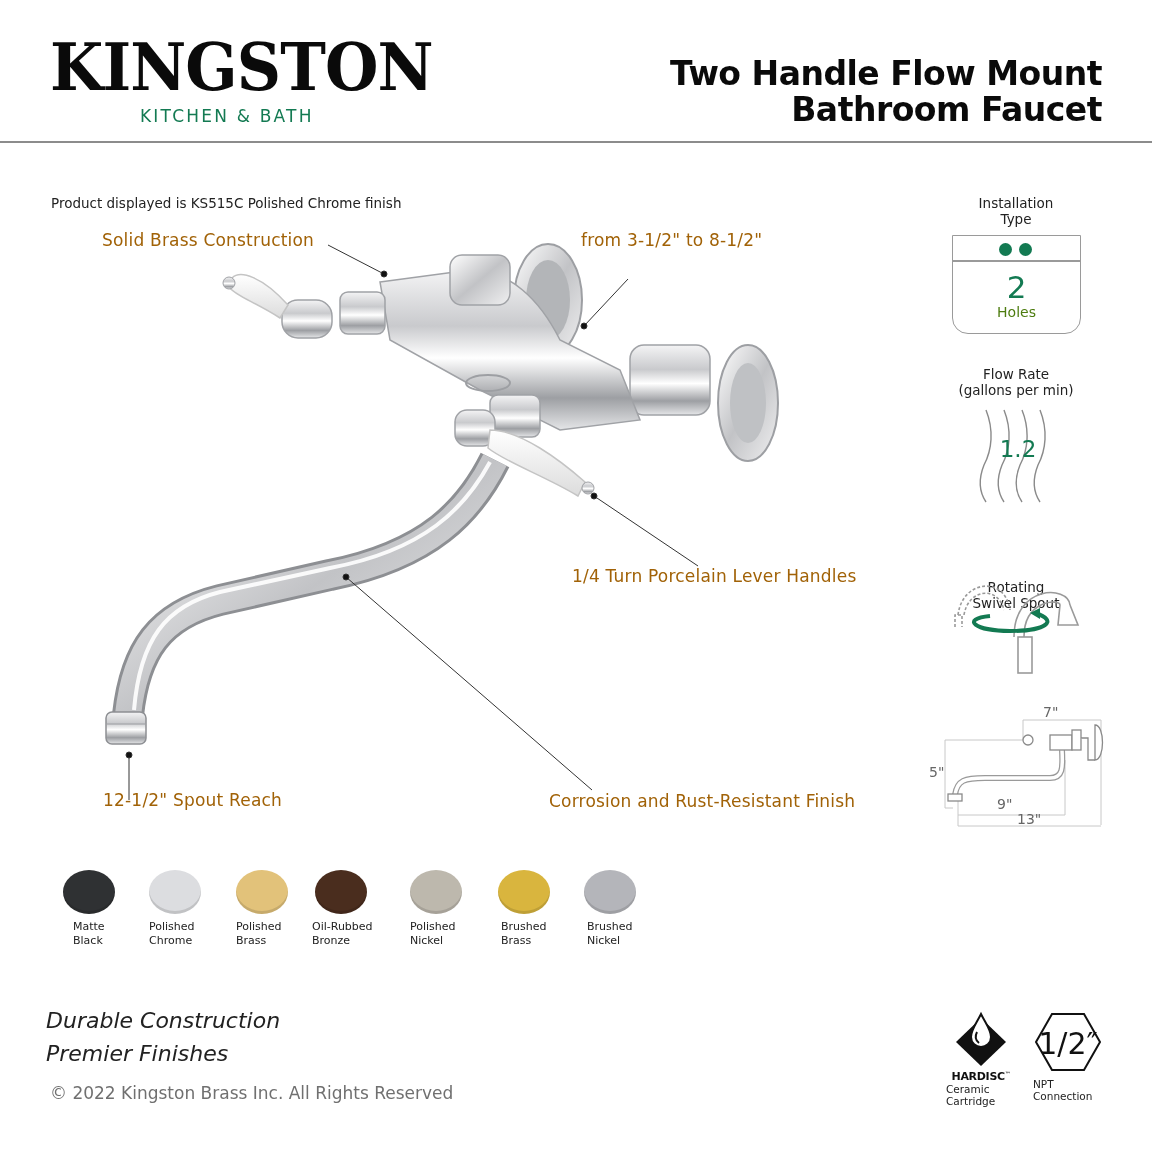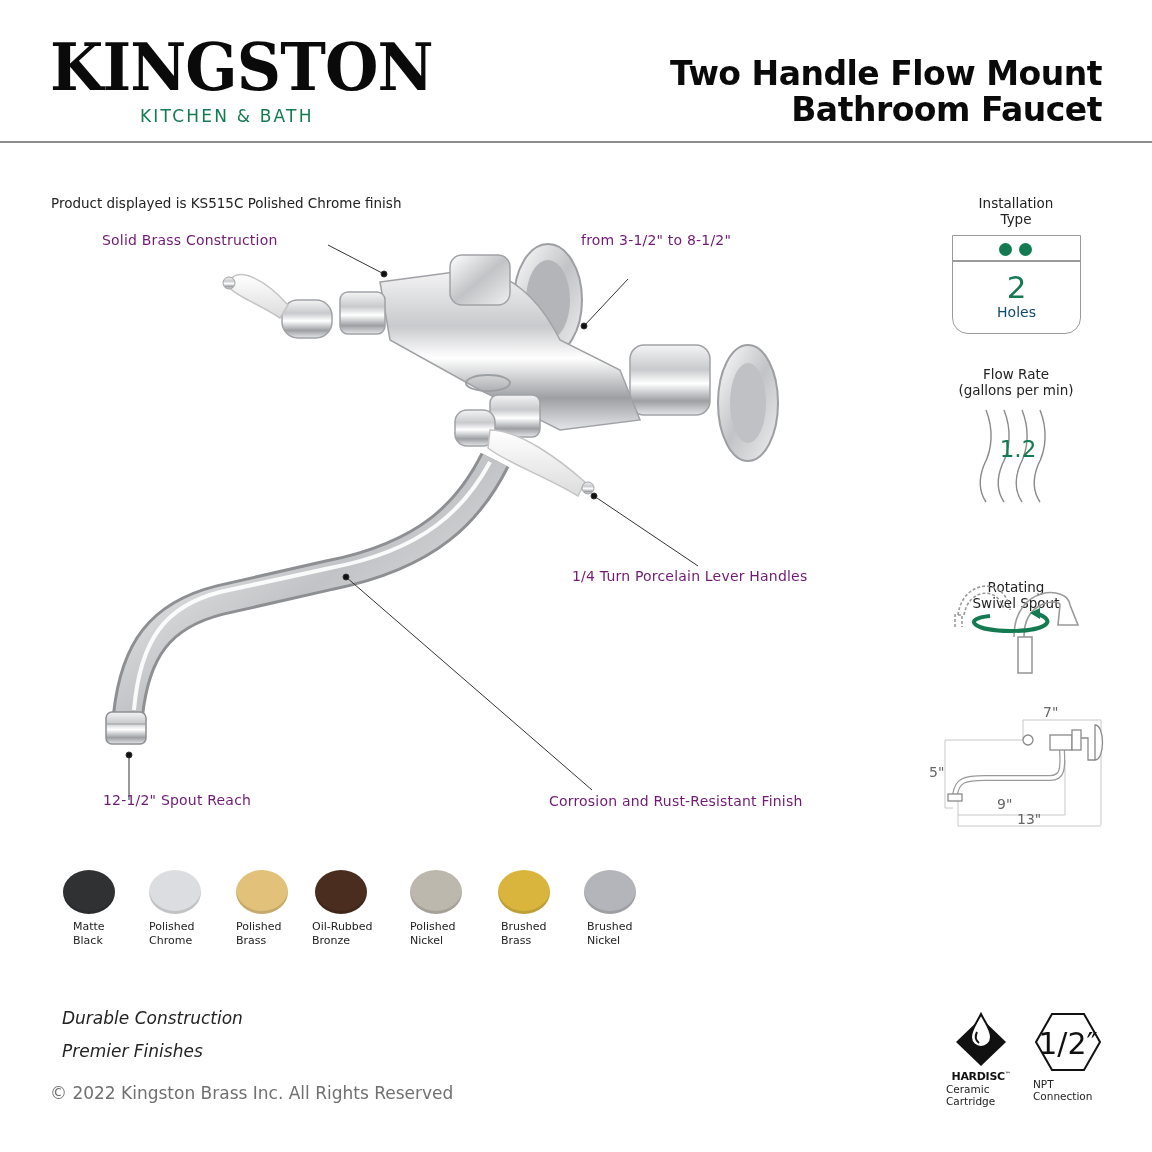--- a/index.html
+++ b/index.html
@@ -9,39 +9,39 @@
   .abs { position: absolute; }
 
   
   .brand { left: 50px; top: 34px; font-family: "DejaVu Serif", "Liberation Serif", serif; font-weight: bold; font-size: 66px; letter-spacing: -1px; color: #0a0a0a; line-height: 1; transform: scaleX(0.93); transform-origin: left top; }
   .brand-sub { left: 140px; top: 106px; font-size: 17px; letter-spacing: 2.2px; color: #137a52; font-family: "DejaVu Sans", sans-serif; }
   .title { right: 50px; top: 56px; text-align: right; font-weight: bold; font-size: 33px; line-height: 36px; color: #0a0a0a; font-family: "DejaVu Sans", sans-serif; letter-spacing: -0.5px; }
   .divider { left: 0; top: 141px; width: 1152px; height: 2px; background: #8c8c8c; }
   .note { left: 51px; top: 155px; font-size: 13.5px; color: #222; margin-top: 40px; }
 
   
-  .callout { font-size: 14px; color: #701a75; line-height: 24px; white-space: nowrap; letter-spacing: 0.2px; }
+  .callout { font-size: 17px; color: #a16207; line-height: 24px; white-space: nowrap; letter-spacing: 0.2px; }
   .leader { position: absolute; left: 0; top: 0; pointer-events: none; }
 
   
   .spec-label { font-size: 13.5px; text-align: center; color: #222; line-height: 16px; width: 140px; }
   .holes-box { left: 952px; top: 235px; width: 129px; height: 99px; border: 1.5px solid #9a9a9a; border-radius: 0 0 16px 16px; }
   .holes-box .sep { position: absolute; left: 0; right: 0; top: 24px; height: 1.5px; background: #9a9a9a; }
   .dot { position: absolute; top: 7px; width: 13px; height: 13px; border-radius: 50%; background: #137a52; }
   .holes-num { position: absolute; left: 0; right: 0; top: 34px; text-align: center; font-size: 31px; color: #137a52; line-height: 34px; }
-  .holes-txt { position: absolute; left: 0; right: 0; top: 68px; text-align: center; font-size: 14px; color: #0c4a6e; }
+  .holes-txt { position: absolute; left: 0; right: 0; top: 68px; text-align: center; font-size: 14px; color: #4d7c0f; }
   .flow-num { left: 990px; top: 436px; font-size: 23px; color: #137a52; width: 56px; text-align: center; }
 
   
   .finish { position: absolute; top: 870px; width: 80px; text-align: left; }
   .swatch { width: 52px; height: 44px; border-radius: 50%; margin-bottom: 6px; box-shadow: inset 0 -3px 0 rgba(0,0,0,0.12); }
   .finish-label { font-size: 11px; line-height: 14px; color: #222; }
 
   
-  .tagline { left: 62px; font-size: 17px; font-style: italic; color: #222; }
+  .tagline { left: 46px; font-size: 22px; font-style: italic; color: #222; }
   .copyright { left: 50px; top: 1083px; font-size: 17px; color: #707070; }
 
   .badge-label { font-size: 10.5px; line-height: 12px; color: #222; width: 70px; }
 </style>
 </head>
 <body>
 
 <div class="abs brand">KINGSTON</div>
 <div class="abs brand-sub">KITCHEN &amp; BATH</div>
 <div class="abs title">

